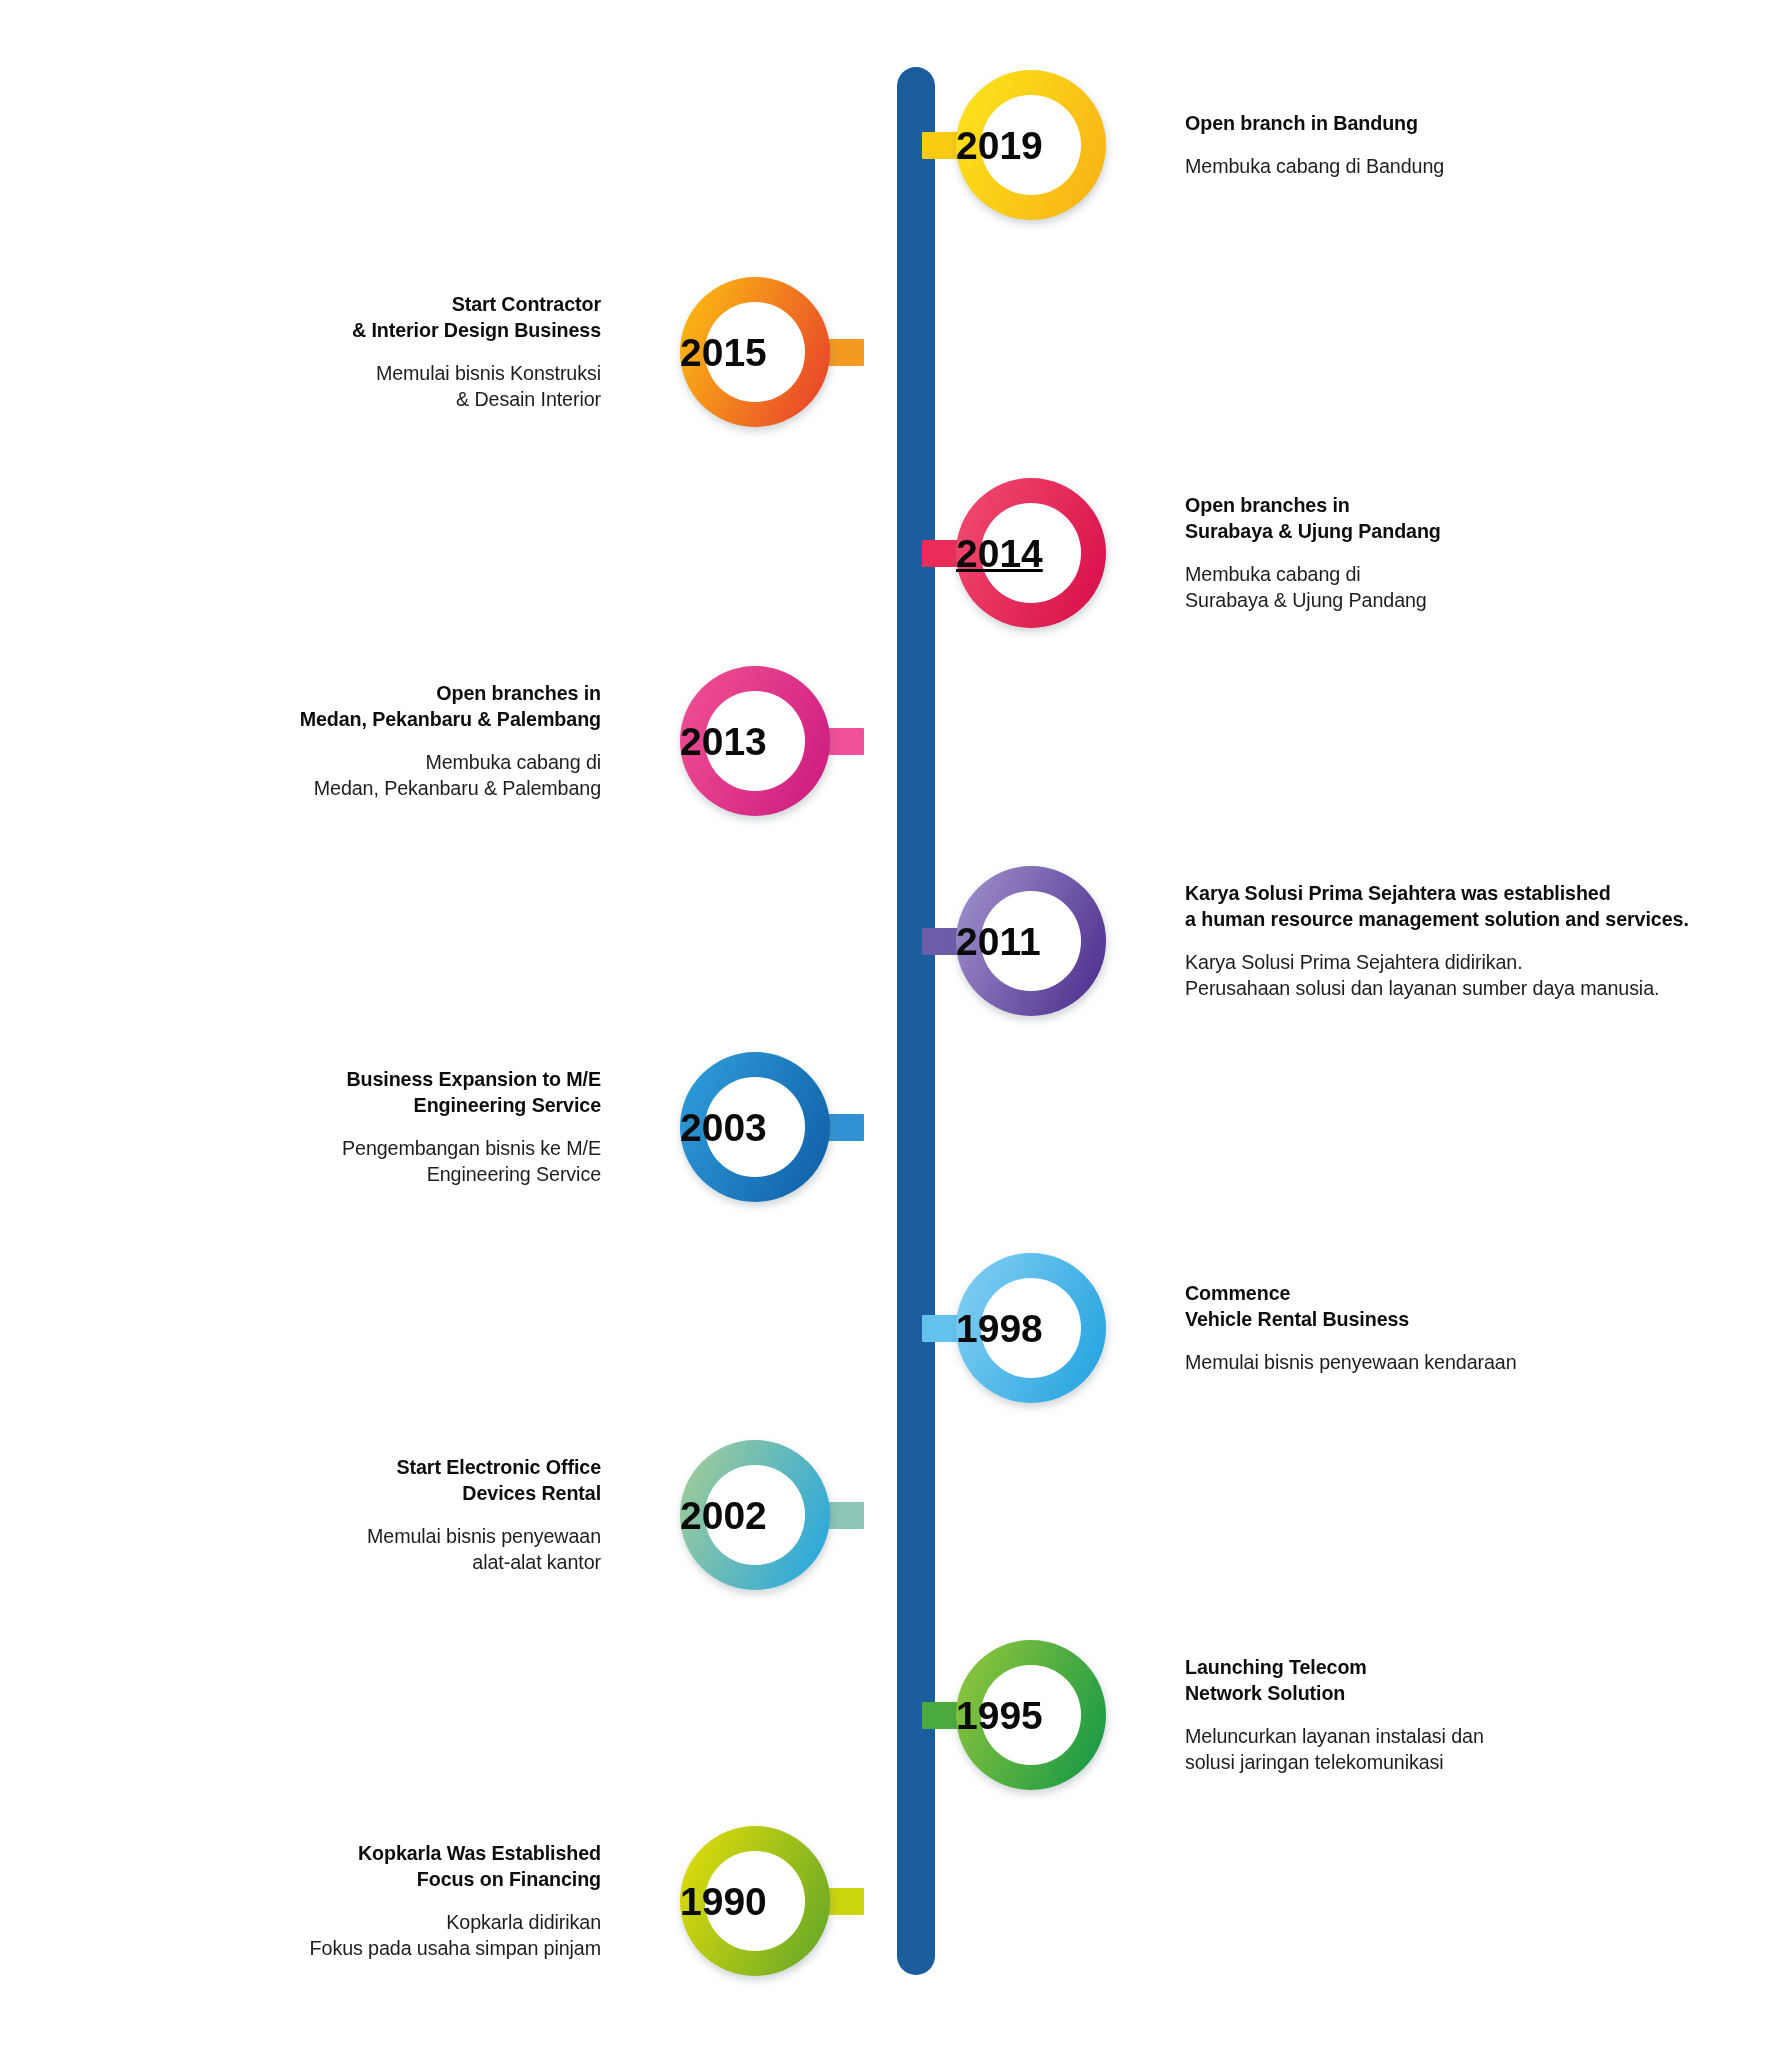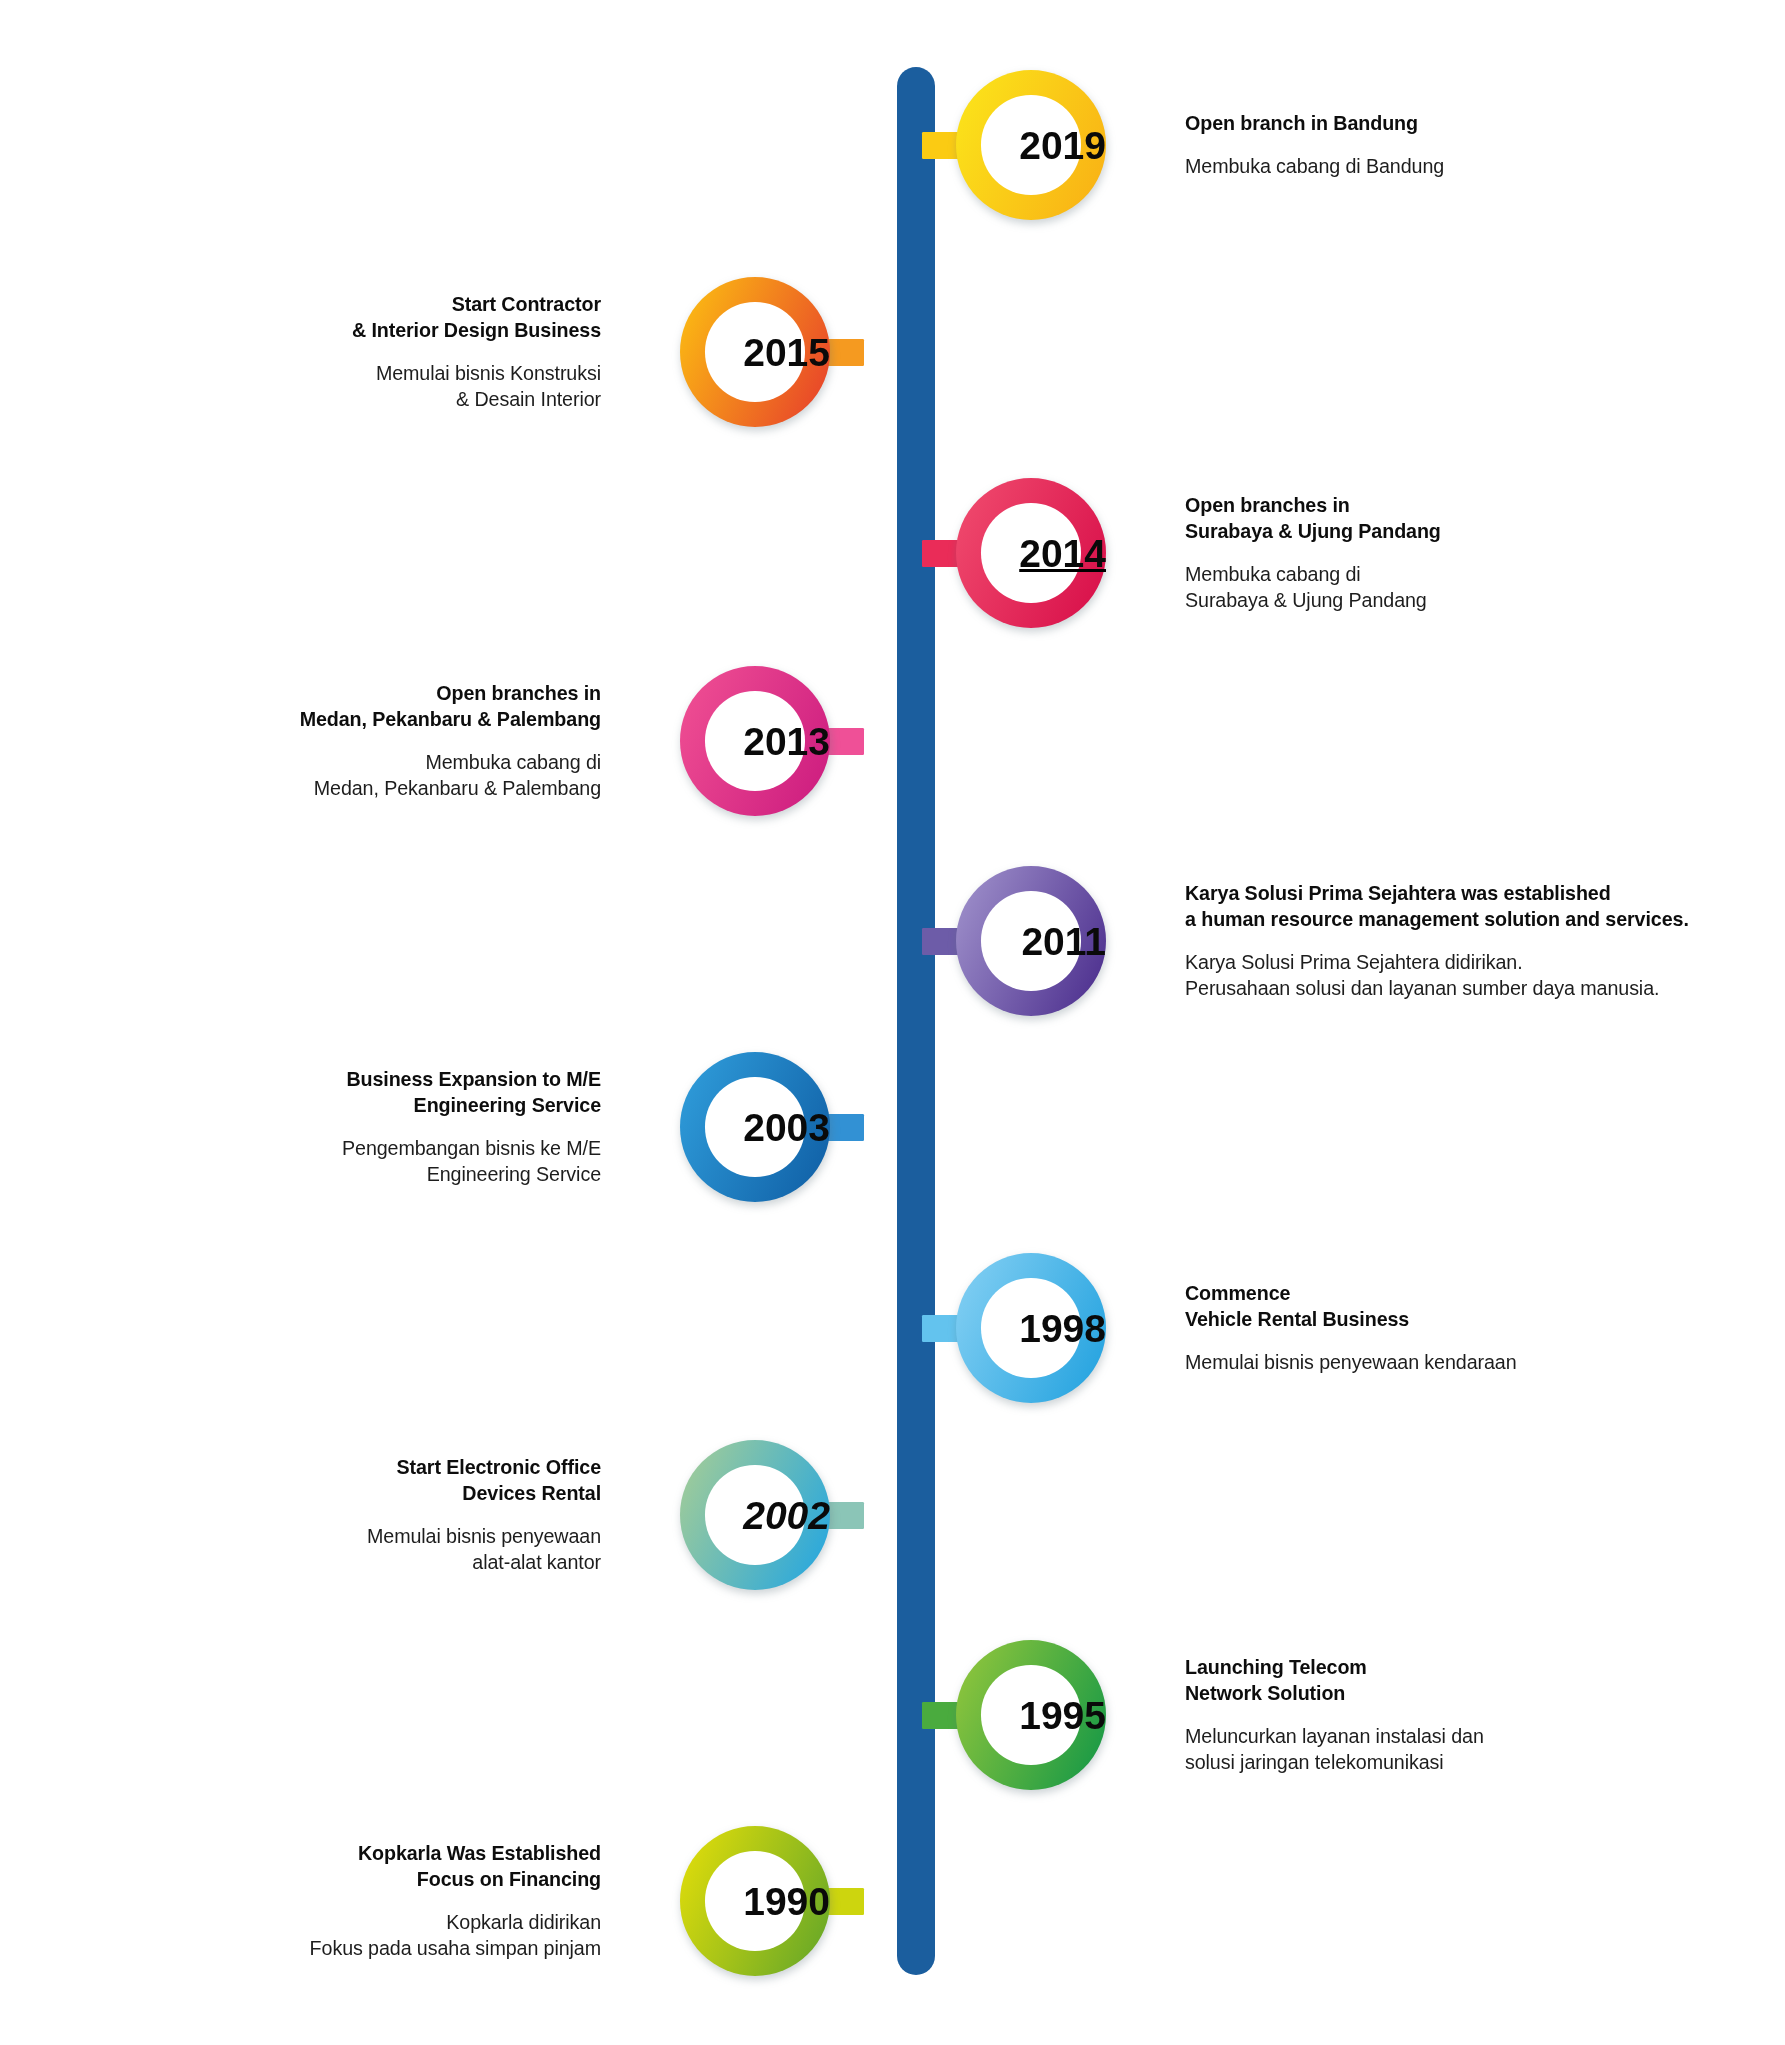--- a/index.html
+++ b/index.html
@@ -63,21 +63,21 @@
 
   
   .year-circle {
     position: absolute;
     top: -75px;
     width: 150px;
     height: 150px;
     border-radius: 50%;
     display: flex;
     align-items: center;
-    justify-content: flex-end;
+    justify-content: flex-start;
     box-sizing: border-box;
     z-index: 4;
     filter: drop-shadow(1.9px 4.4px 4.4px rgba(90,110,120,0.30));
   }
   .milestone.side-right .year-circle { left: 956px; }
   .milestone.side-left  .year-circle { right: 956px; }
 
   .year-circle .ring-inner {
     position: absolute;
     left: 25.4px;
@@ -221,21 +221,21 @@
           <span class="year-label">1998</span>
         </div>
         <div class="milestone-text" style="top: -47px;">
           <div class="ms-title">Commence
 Vehicle Rental Business</div>
           <div class="ms-subtitle">Memulai bisnis penyewaan kendaraan</div>
         </div>
       </div>
       <div class="milestone side-left" style="top: 1515px;">
         <div class="connector" style="background: rgb(139, 197, 183);"></div>
-        <div class="year-circle" style="background: linear-gradient(115deg, rgb(158, 203, 154) 8%, rgb(42, 168, 221) 92%); font-style: italic;">
+        <div class="year-circle" style="background: linear-gradient(115deg, rgb(158, 203, 154) 8%, rgb(42, 168, 221) 92%);">
           <div class="ring-inner"></div>
           <span class="year-label">2002</span>
         </div>
         <div class="milestone-text" style="top: -60px;">
           <div class="ms-title">Start Electronic Office
 Devices Rental</div>
           <div class="ms-subtitle">Memulai bisnis penyewaan
 alat-alat kantor</div>
         </div>
       </div>

